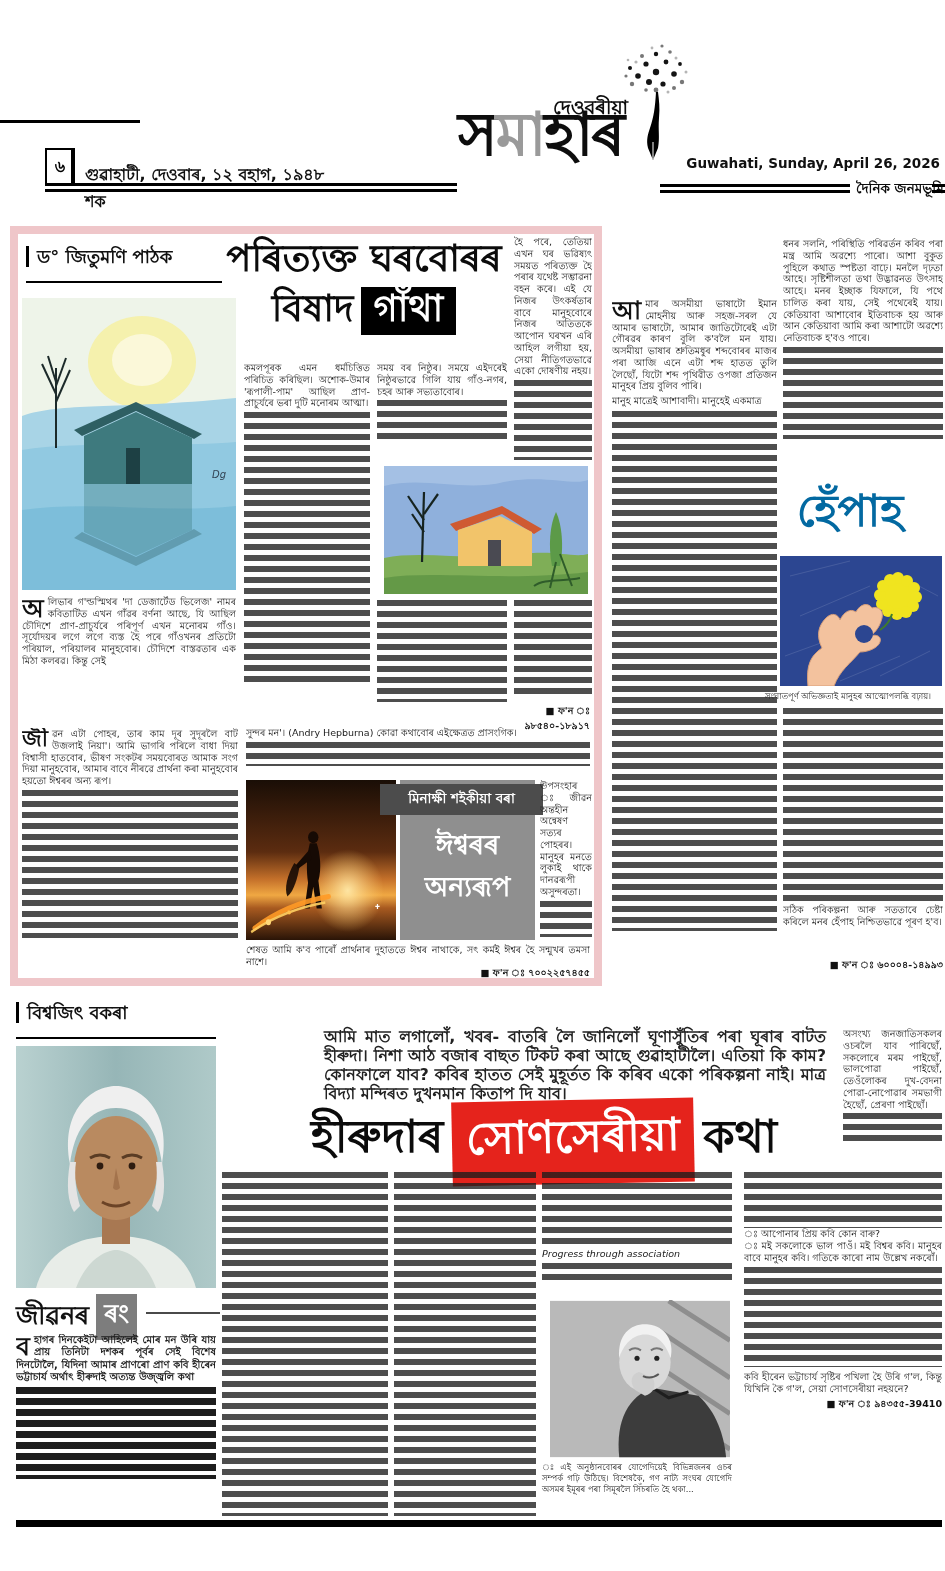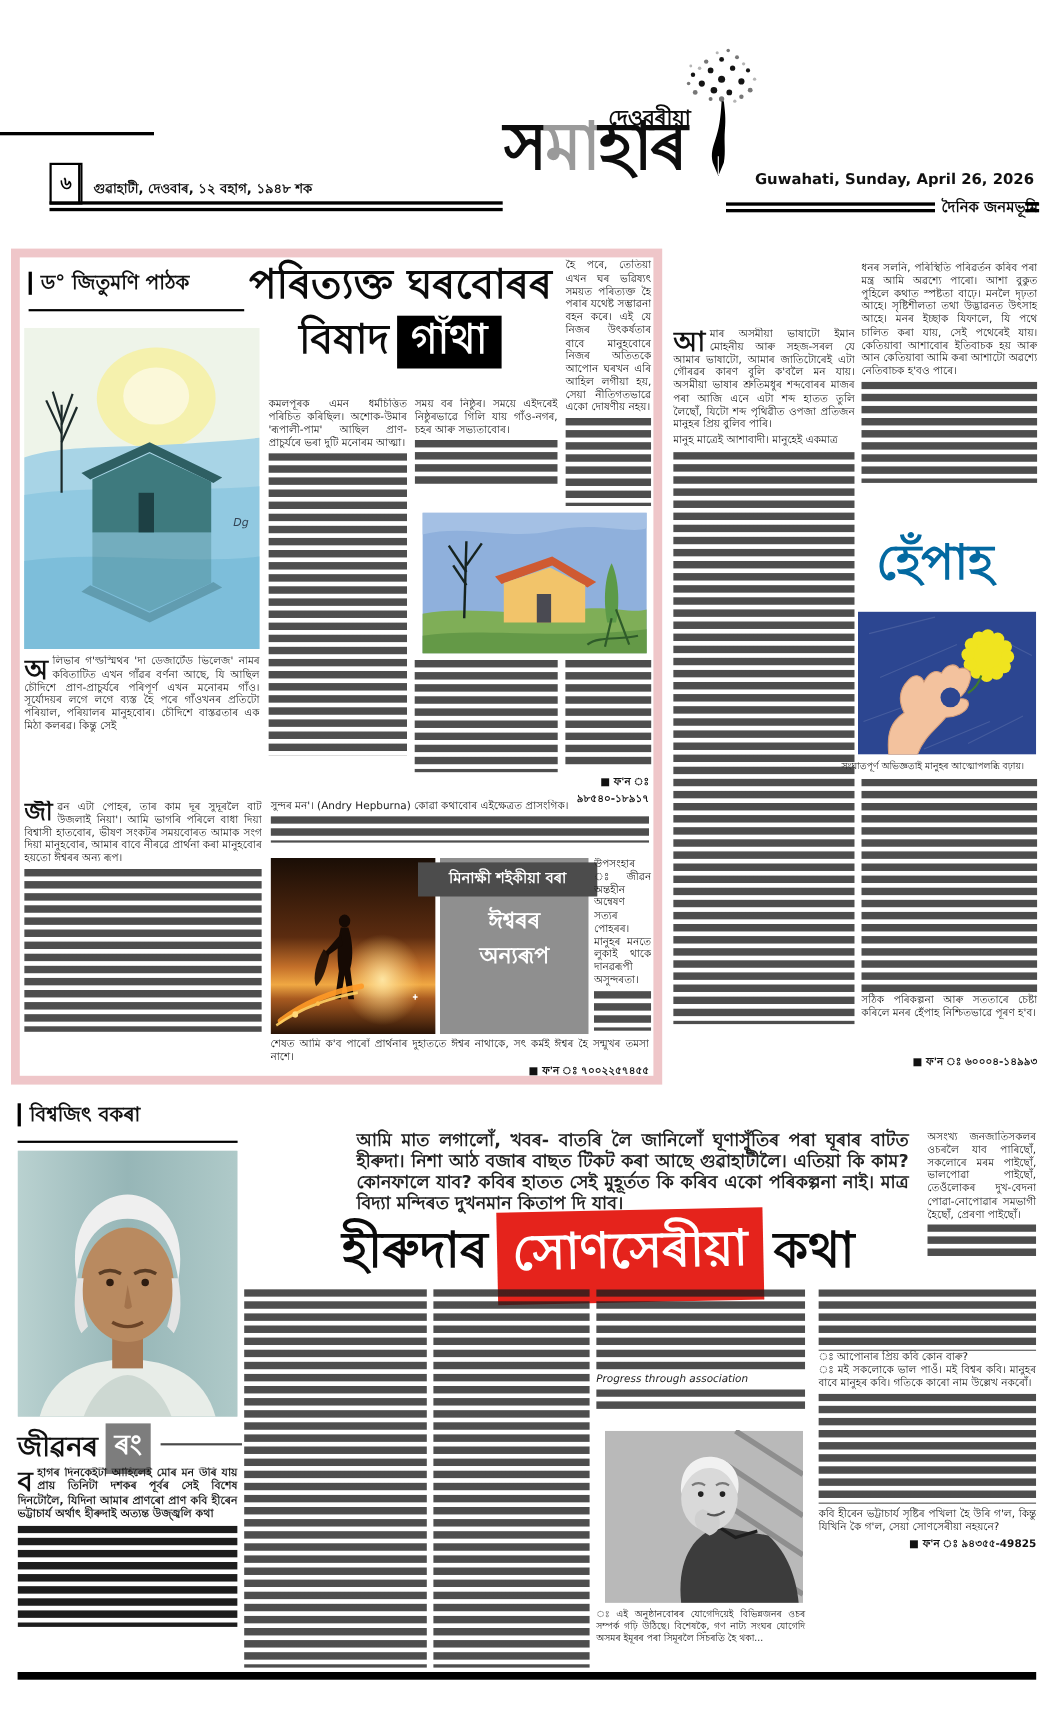--- a/index.html
+++ b/index.html
@@ -32,42 +32,42 @@
   .hl3 { font-size:44px; font-weight:900; color:#0369a1; text-align:center; white-space:nowrap; }
   .hl4 { font-size:45px; font-weight:900; color:#0b0b0b; text-align:center; white-space:nowrap; }
   .box-red { display:inline-block; background:#e5231c; color:#fff; padding:2px 14px 7px; margin:0 9px; transform:rotate(-1.2deg); }
   .box-gray { display:inline-block; background:#7d7d7d; color:#fff; padding:0 8px 3px; margin-left:7px; }
 
   
   .frame { border:8px solid #efc6c9; background:#fff; }
 
   
   .graybox { background:#8f8f8f; color:#fff; text-align:center; }
-  .graybox .t { font-size:20px; font-weight:900; line-height:1.55;font-family:Liberation Mono, monospace; }
+  .graybox .t { font-size:27px; font-weight:900; line-height:1.55; }
   .minilabel { background:#4c4c4c; color:#fff; font-size:13.5px; font-weight:bold; text-align:center; padding:4px 2px; }
 
   .capline-wrap { display:flex; align-items:center; font-size:25px; font-weight:900; color:#111; }
   .capline { flex:1; border-bottom:2.5px solid #4a4a4a; margin-left:9px; transform:translateY(-4px); }
 
   .imgcap { font-size:8.4px; color:#222; text-align:center; }
   .imgcap-j { font-size:8.4px; color:#222; text-align:justify; line-height:1.3; }
   svg { display:block; }
 </style>
 </head>
 <body>
 
 <div id="page">
 
   <div class="abs" style="left:0;top:120px;width:140px;height:3px;background:#000;"></div>
 
   <div class="abs pgnum" style="left:45px;top:148px;">
     <span>৬</span>
   </div>
 
-  <div class="abs" style="left:85px;top:162px;width:260px;font-size:12px;font-weight:bold;color:#111;">গুৱাহাটী, দেওবাৰ, ১২ বহাগ, ১৯৪৮ শক</div>
+  <div class="abs" style="left:85px;top:162px;width:260px;font-size:16px;font-weight:bold;color:#111;">গুৱাহাটী, দেওবাৰ, ১২ বহাগ, ১৯৪৮ শক</div>
 
   <div class="abs drule" style="left:45px;top:183px;width:412px;"></div>
 
   <div class="abs" style="left:553px;top:93px;font-size:19px;font-weight:bold;color:#0d0d0d;">দেওবৰীয়া</div>
 
   <div class="abs masthead-big" style="left:458px;top:104px;">
     <span>স</span><span class="gray">মা</span><span>হাৰ</span>
   </div>
 
   <div class="abs" style="left:616px;top:42px;">
@@ -390,18 +390,18 @@
     </svg>
   </div>
   <div class="abs imgcap-j" style="left:542px;top:1462px;width:190px;height:52px;">ঃ এই অনুষ্ঠানবোৰৰ যোগেদিয়েই বিভিন্নজনৰ ওচৰ সম্পৰ্ক গঢ়ি উঠিছে। বিশেষকৈ, গণ নাট্য সংঘৰ যোগেদি অসমৰ ইমূৰৰ পৰা সিমূৰলৈ সিঁচৰতি হৈ থকা...</div>
 
   <div class="abs bt" style="left:744px;top:1172px;width:198px;height:344px;">
     <div class="sim" style="height:56px;"></div>
     <p>ঃ আপোনাৰ প্ৰিয় কবি কোন বাৰু?</p>
     <p>ঃ মই সকলোকে ভাল পাওঁ। মই বিশ্বৰ কবি। মানুহৰ বাবে মানুহৰ কবি। গতিকে কাৰো নাম উল্লেখ নকৰোঁ।</p>
     <div class="sim" style="height:100px;margin:4px 0;"></div>
     <p>কবি হীৰেন ভট্টাচাৰ্য সৃষ্টিৰ পখিলা হৈ উৰি গ'ল, কিন্তু যিখিনি কৈ গ'ল, সেয়া সোণসেৰীয়া নহয়নে?</p>
-    <p class="ph" style="margin-top:3px;">■ ফ'ন ঃ ৯৪৩৫৫-49825</p>
+    <p class="ph" style="margin-top:3px;">■ ফ'ন ঃ ৯৪৩৫৫-39410</p>
   </div>
 
   <div class="abs" style="left:16px;top:1520px;width:926px;height:7px;background:#000;"></div>
 
 </div>
 
 </body></html>

